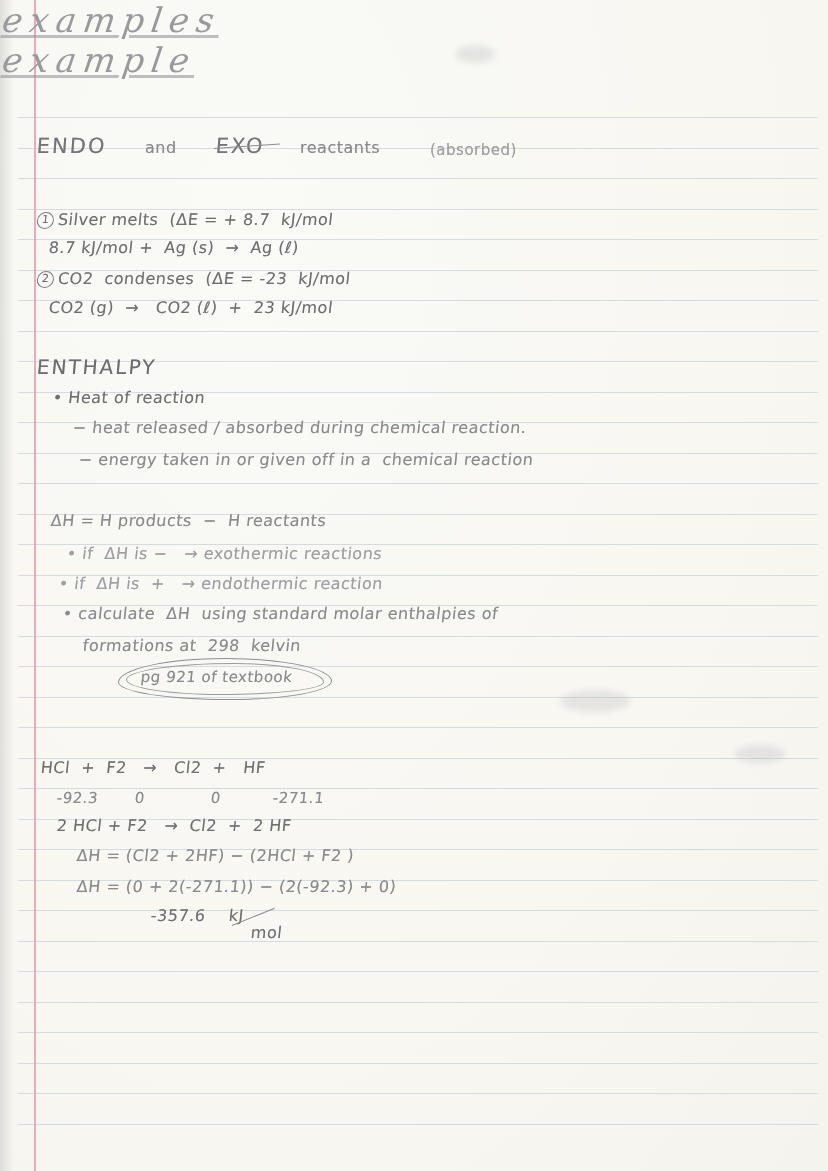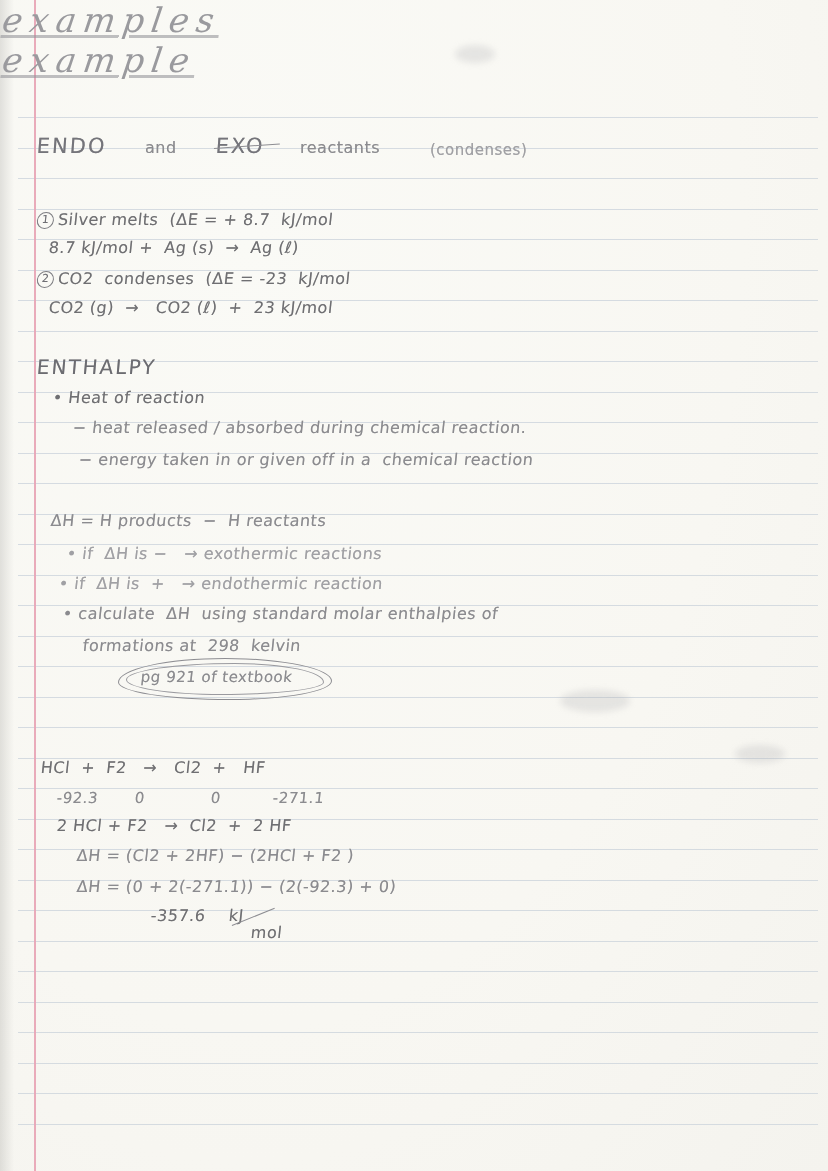--- a/index.html
+++ b/index.html
@@ -207,21 +207,21 @@
   <div class="smudge" style="left:560px; top:690px; width:70px; height:22px;"></div>
   <div class="smudge" style="left:735px; top:745px; width:50px; height:18px;"></div>
 
   <div class="ink">
 
     <div class="hw title-main" style="left:36px; top:136px;">ENDO</div>
     <div class="hw sz18 light" style="left:145px; top:140px;">and</div>
     <div class="hw title-main" style="left:215px; top:136px;">EXO</div>
     <div class="strike" style="left:214px; top:148px; width:66px; transform: rotate(-4deg);"></div>
     <div class="hw sz18 light" style="left:300px; top:140px;">reactants</div>
-    <div class="hw sz15 lighter" style="left:430px; top:143px;">(condenses)</div>
+    <div class="hw sz15 lighter" style="left:430px; top:143px;">(absorbed)</div>
 
     <div class="cursive" style="left:34px; top:162px;"><span class="u">examples</span></div>
 
     <div class="hw sz16 skew" style="left:36px; top:212px;"><span class="circnum">1</span><span>Silver melts  (ΔE = + 8.7  kJ/mol</span></div>
     <div class="hw sz16 skew" style="left:48px; top:240px;">8.7 kJ/mol +  Ag (s)  →  Ag (ℓ)</div>
 
     <div class="hw sz16 skew" style="left:36px; top:271px;"><span class="circnum">2</span><span>CO2  condenses  (ΔE = -23  kJ/mol</span></div>
     <div class="hw sz16 skew" style="left:48px; top:300px;">CO2 (g)  →   CO2 (ℓ)  +  23 kJ/mol</div>
 
     <div class="hw heading-word" style="left:36px; top:357px;">ENTHALPY</div>

